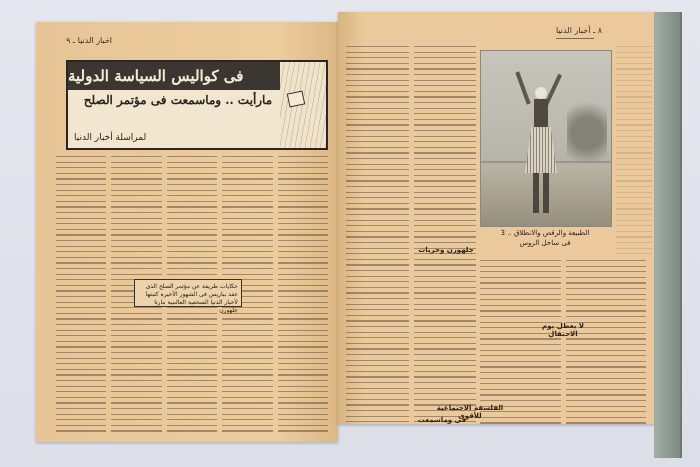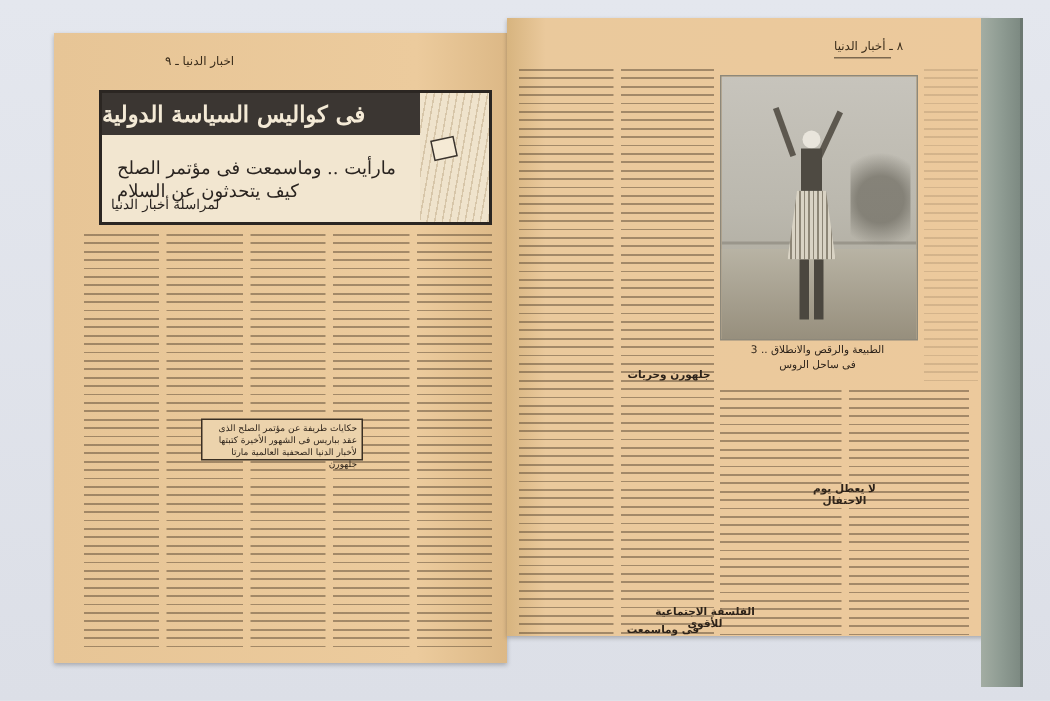--- a/index.html
+++ b/index.html
@@ -6,21 +6,21 @@
   body{width:700px;height:467px;overflow:hidden;background:#dfe3ea;position:relative;font-family:"DejaVu Sans",sans-serif;}
   .scene{position:absolute;inset:0;background:linear-gradient(180deg,#e4e7ee 0%,#dcdfe7 100%);}
   .spread{position:absolute;left:36px;top:12px;width:620px;height:444px;}
   .page{position:absolute;top:0;height:100%;background:#e8c79a;box-shadow:0 1px 3px rgba(0,0,0,.25);overflow:hidden;}
   .page.left{left:0;width:302px;top:10px;height:420px;background:linear-gradient(90deg,#e7c596 0%,#eccb9d 80%,#dcb886 100%);}
   .page.right{left:302px;width:322px;top:0;height:412px;background:linear-gradient(90deg,#d7b47f 0%,#eac99c 8%,#ecc99c 100%);}
   .cover{position:absolute;left:618px;top:0;width:26px;height:446px;background:linear-gradient(90deg,#a3ada3 0%,#8f9c93 50%,#7d8a82 100%);border-right:2px solid #6b7770;}
   .folio{position:absolute;font-size:8px;color:#3a2c1a;direction:rtl;font-family:"DejaVu Sans",sans-serif;}
   .headline-box{position:absolute;left:30px;top:38px;width:258px;height:86px;background:#f2e6d0;border:2px solid #2b2622;}
   .headline-bar{position:absolute;left:0;top:0;right:44px;height:28px;background:#3b3632;color:#f4ead6;font-size:15px;font-weight:bold;direction:rtl;text-align:left;line-height:28px;font-family:"DejaVu Serif",serif;}
-  .headline-sub{position:absolute;right:48px;top:31px;width:200px;font-size:12px;font-weight:normal;color:#2a2420;direction:rtl;text-align:left;font-family:"DejaVu Serif",serif;line-height:15px;margin-top:12px;}
+  .headline-sub{position:absolute;right:48px;top:31px;width:200px;font-size:12px;font-weight:bold;color:#2a2420;direction:rtl;text-align:center;font-family:"DejaVu Serif",serif;line-height:15px;}
   .headline-byline{position:absolute;left:6px;top:70px;font-size:9px;color:#2a2420;direction:rtl;}
   .curtain{position:absolute;right:0;top:0;width:46px;height:100%;background:repeating-linear-gradient(100deg,#efe3cc 0 4px,#d7c6a9 4px 5px);}
   .curtain-icon{position:absolute;right:22px;top:30px;width:14px;height:12px;border:1px solid #3a332d;background:#f5ead5;transform:rotate(-12deg);}
   .columns{position:absolute;display:flex;flex-direction:row-reverse;gap:5px;}
   .col{flex:1;position:relative;}
   .lines{width:100%;height:100%;background:repeating-linear-gradient(180deg,transparent 0 2px,rgba(60,45,30,.55) 2px 3.2px,transparent 3.2px 5.6px);opacity:.75;}
   .callout{position:absolute;left:98px;top:257px;width:108px;height:28px;border:1px solid #3a2f23;background:#ecd3ac;padding:2px 3px;box-sizing:border-box;font-size:6px;color:#2c2219;direction:rtl;text-align:right;line-height:8px;}
   .photo{position:absolute;left:142px;top:38px;width:130px;height:175px;background:linear-gradient(180deg,#c7c4bc 0%,#bbb8ae 50%,#a7a395 100%);border:1px solid #8d887a;overflow:hidden;}
   .photo .horizon{position:absolute;left:0;right:0;top:110px;height:2px;background:#9a968b;}
   .photo .ground{position:absolute;left:0;right:0;bottom:0;height:60px;background:linear-gradient(180deg,#b8b3a4,#978f7d);}
@@ -37,27 +37,26 @@
   .top-rule{position:absolute;height:1px;background:rgba(50,40,28,.6);}
 </style>
 </head>
 <body>
 
 <div class="scene"></div>
 
 <div class="spread">
 
   <div class="page left">
-    <div class="folio" style="left:30px;top:14px;margin-left:44px;">اخبار الدنيا ـ ٩</div>
+    <div class="folio" style="left:30px;top:14px;">اخبار الدنيا ـ ٩</div>
 
     <div class="headline-box">
       <div class="headline-bar">فى كواليس السياسة الدولية</div>
       <div class="headline-sub">
         <div>مارأيت .. وماسمعت فى مؤتمر الصلح</div>
-        <div>كيف يتحدثون عن السلام</div>
       </div>
       <div class="headline-byline">لمراسلة أخبار الدنيا</div>
       <div class="curtain">
         <div class="curtain-icon"></div>
       </div>
     </div>
 
     <div class="columns" style="left:20px;top:132px;width:272px;height:280px;">
       <div class="col">
           <div class="lines"></div>

